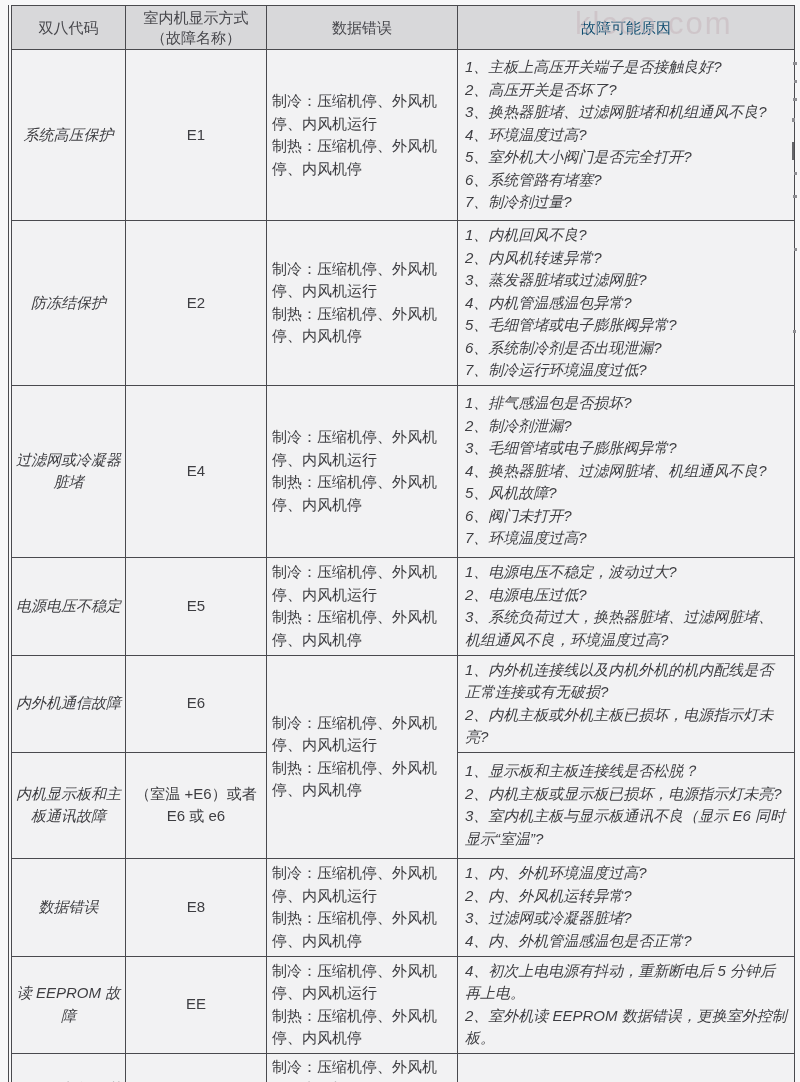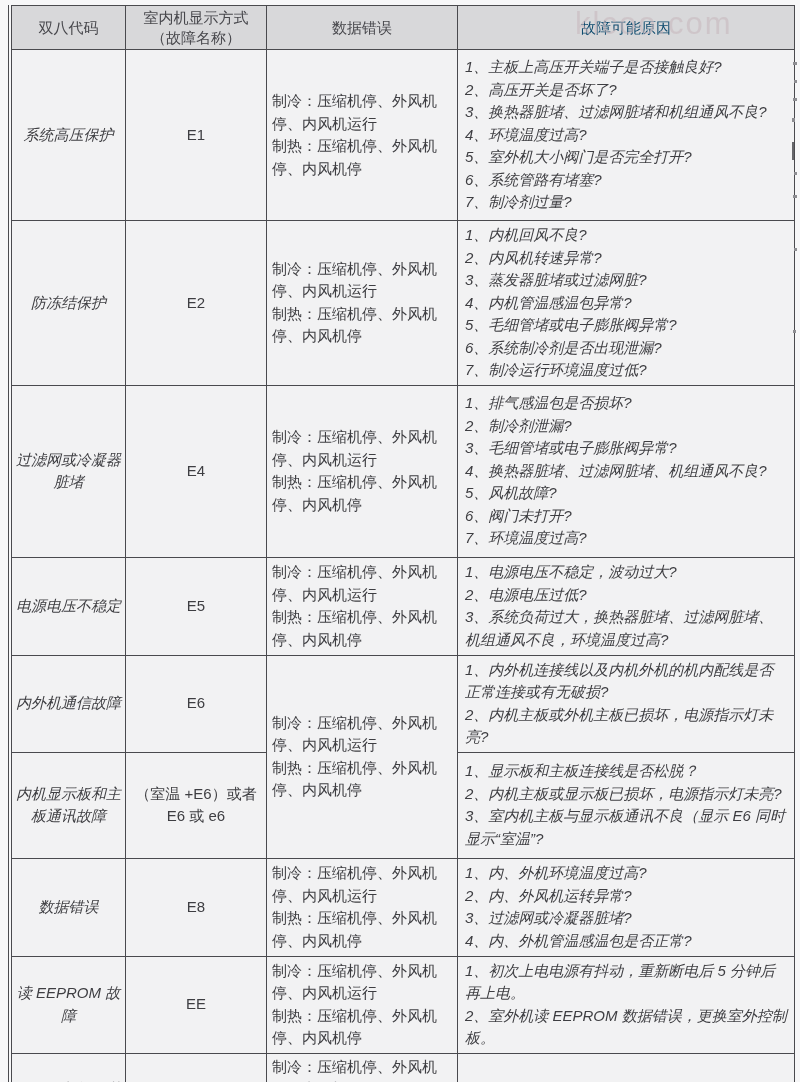--- a/index.html
+++ b/index.html
@@ -169,21 +169,21 @@
             <td class="c-causes">1、内、外机环境温度过高?
 2、内、外风机运转异常?
 3、过滤网或冷凝器脏堵?
 4、内、外机管温感温包是否正常?</td>
           </tr>
           <tr class="r8">
             <td class="c-name">读 EEPROM 故障</td>
             <td class="c-code">EE</td>
             <td class="c-status">制冷：压缩机停、外风机停、内风机运行
 制热：压缩机停、外风机停、内风机停</td>
-            <td class="c-causes">1、初次上电电源有抖动，重新断电后 5 分钟后再上电。
+            <td class="c-causes">4、初次上电电源有抖动，重新断电后 5 分钟后再上电。
 2、室外机读 EEPROM 数据错误，更换室外控制板。</td>
           </tr>
           <tr class="r9">
             <td class="c-name">显示板与记忆芯片通讯故障</td>
             <td class="c-code">ee</td>
             <td class="c-status">制冷：压缩机停、外风机停、内风机停
 制热：压缩机停、外风机停、内风机停</td>
             <td class="c-causes">显示板有问题?</td>
           </tr>
         </tbody>

